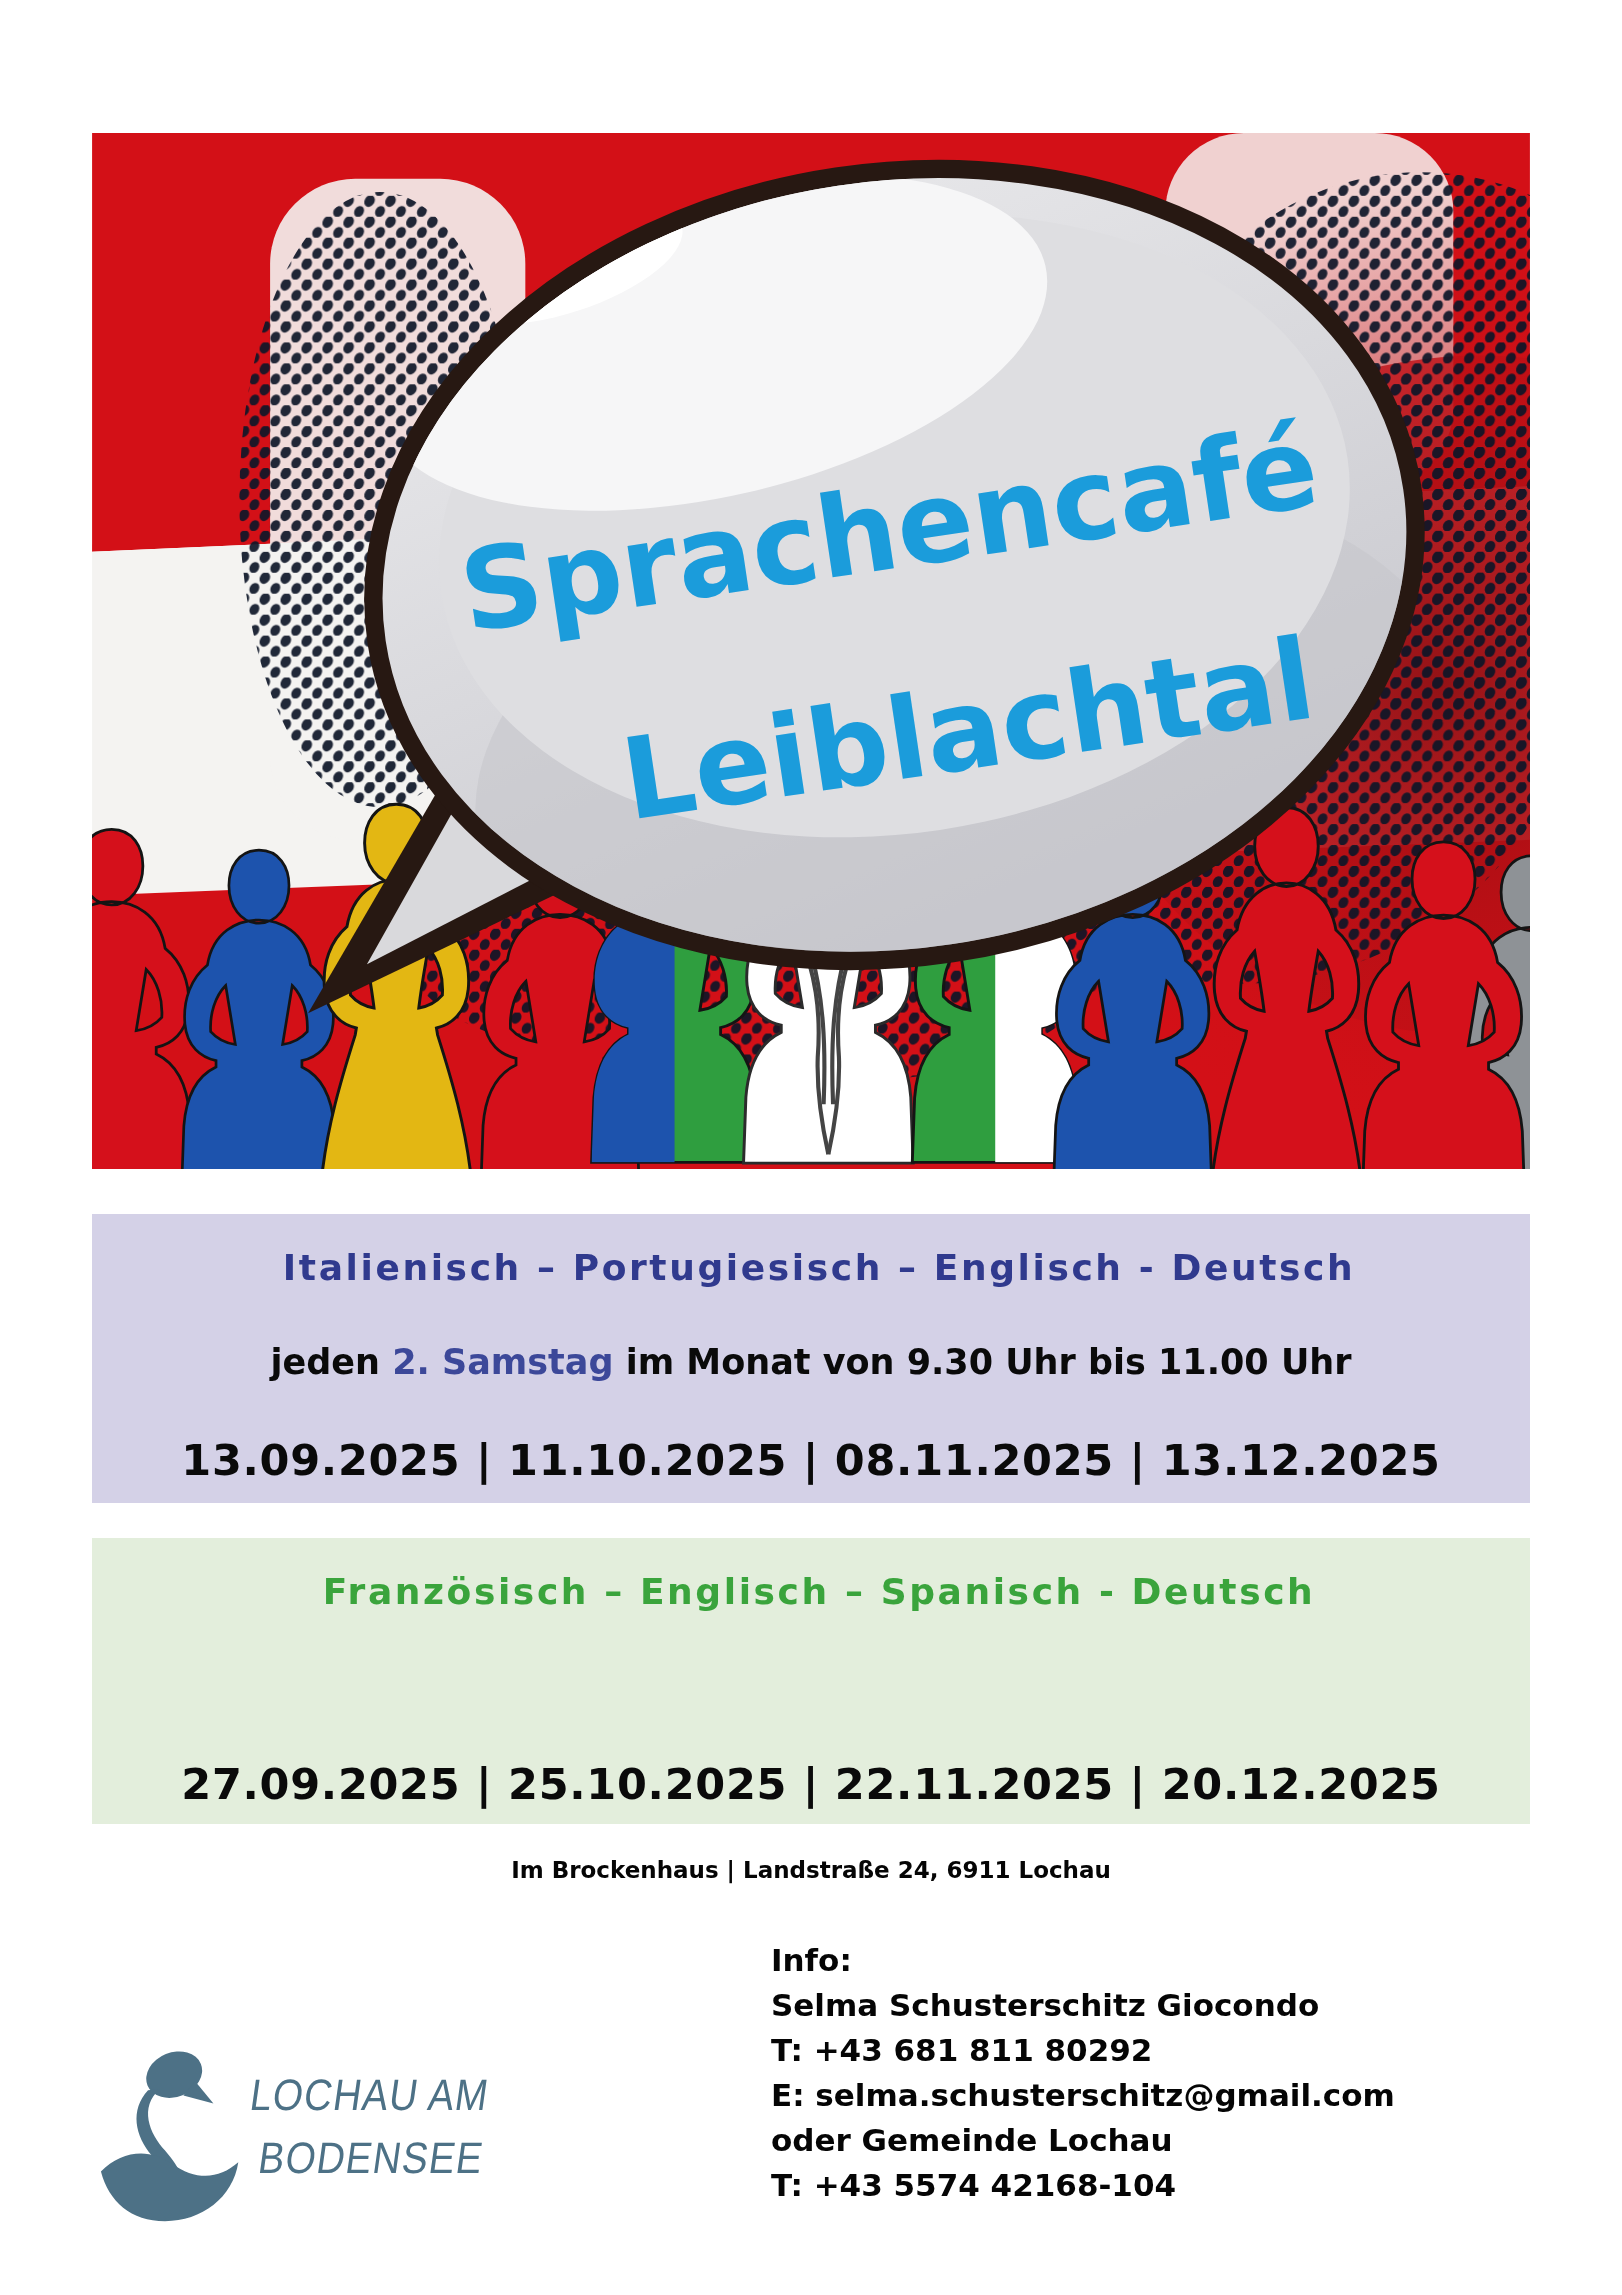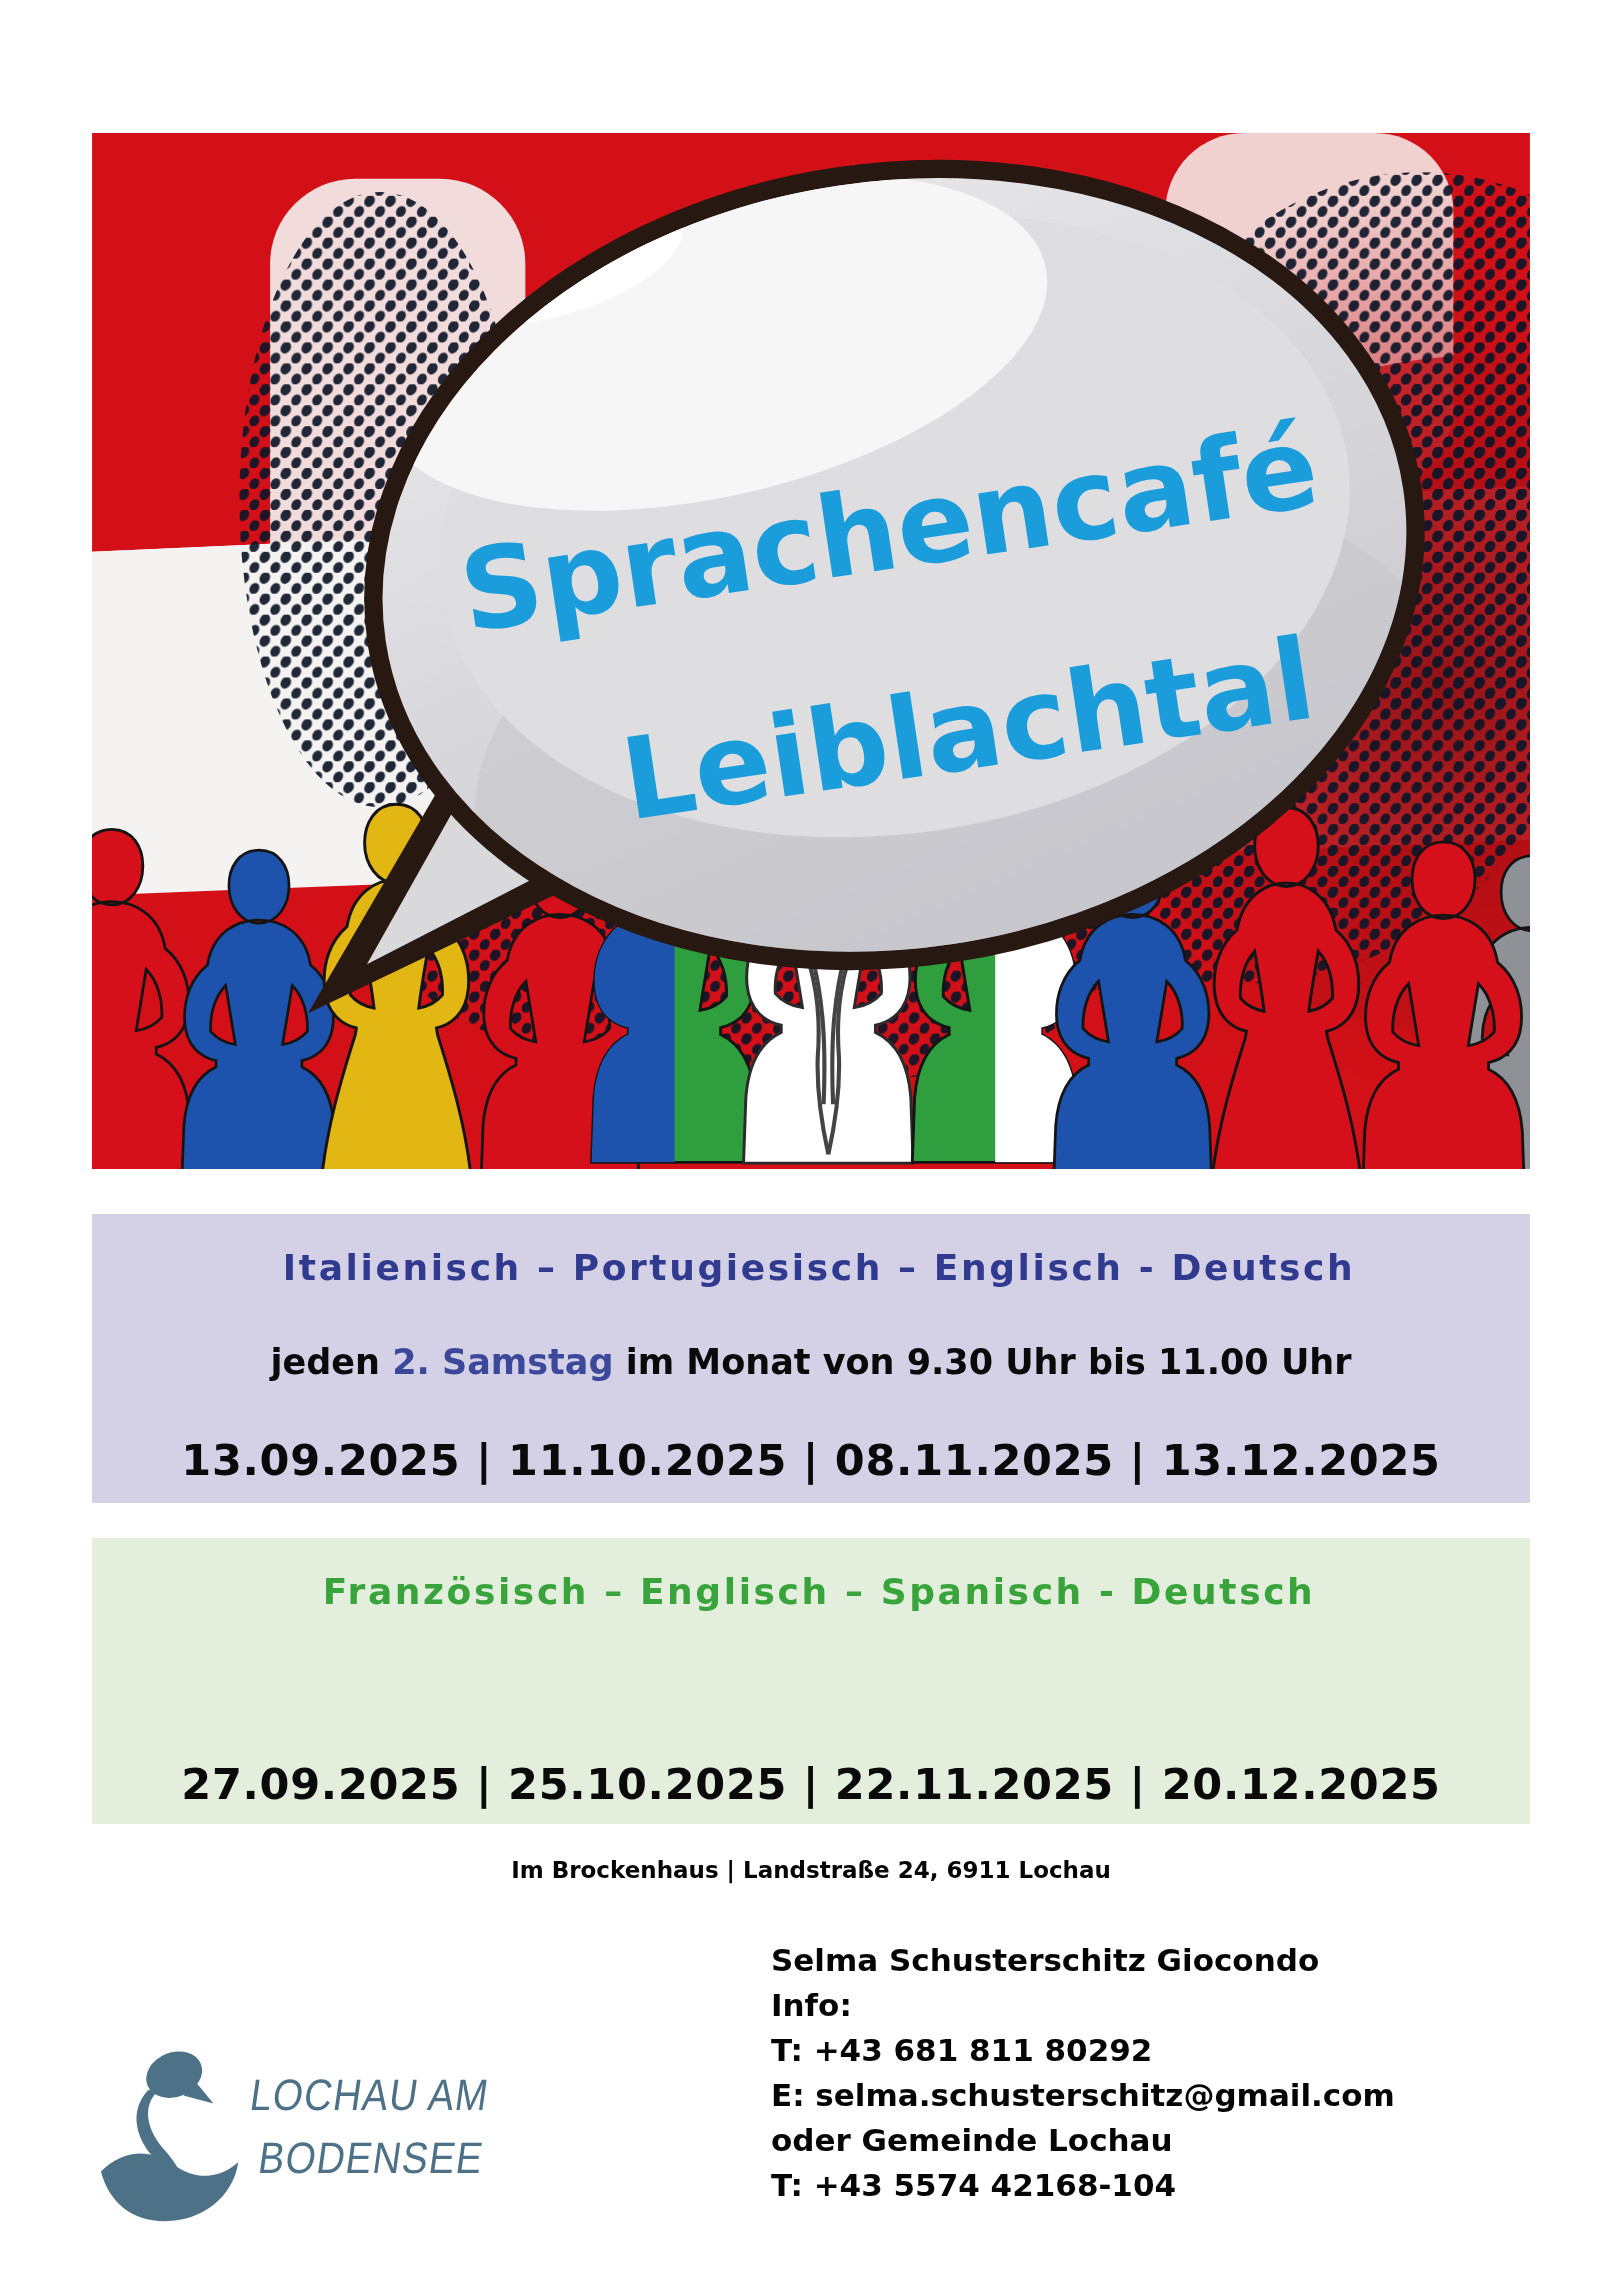--- a/index.html
+++ b/index.html
@@ -166,22 +166,22 @@
 </div>
 
 <div class="info-box" id="box-session-2">
   <div class="box-title">Französisch – Englisch – Spanisch - Deutsch</div>
   <div class="box-dates">27.09.2025 | 25.10.2025 | 22.11.2025 | 20.12.2025</div>
 </div>
 
 <div class="address-line">Im Brockenhaus | Landstraße 24, 6911 Lochau</div>
 
 <div class="contact-block">
+  <div>Info:</div>
   <div>Selma Schusterschitz Giocondo</div>
-  <div>Info:</div>
   <div>T: +43 681 811 80292</div>
   <div>E: selma.schusterschitz@gmail.com</div>
   <div>oder Gemeinde Lochau</div>
   <div>T: +43 5574 42168-104</div>
 </div>
 
 <div class="logo-mark">
   <svg width="157" height="177" viewBox="0 0 240 270">
     <g fill="#4d7186">
       <ellipse cx="118" cy="42" rx="44" ry="34" transform="rotate(-22 118 42)"></ellipse>

